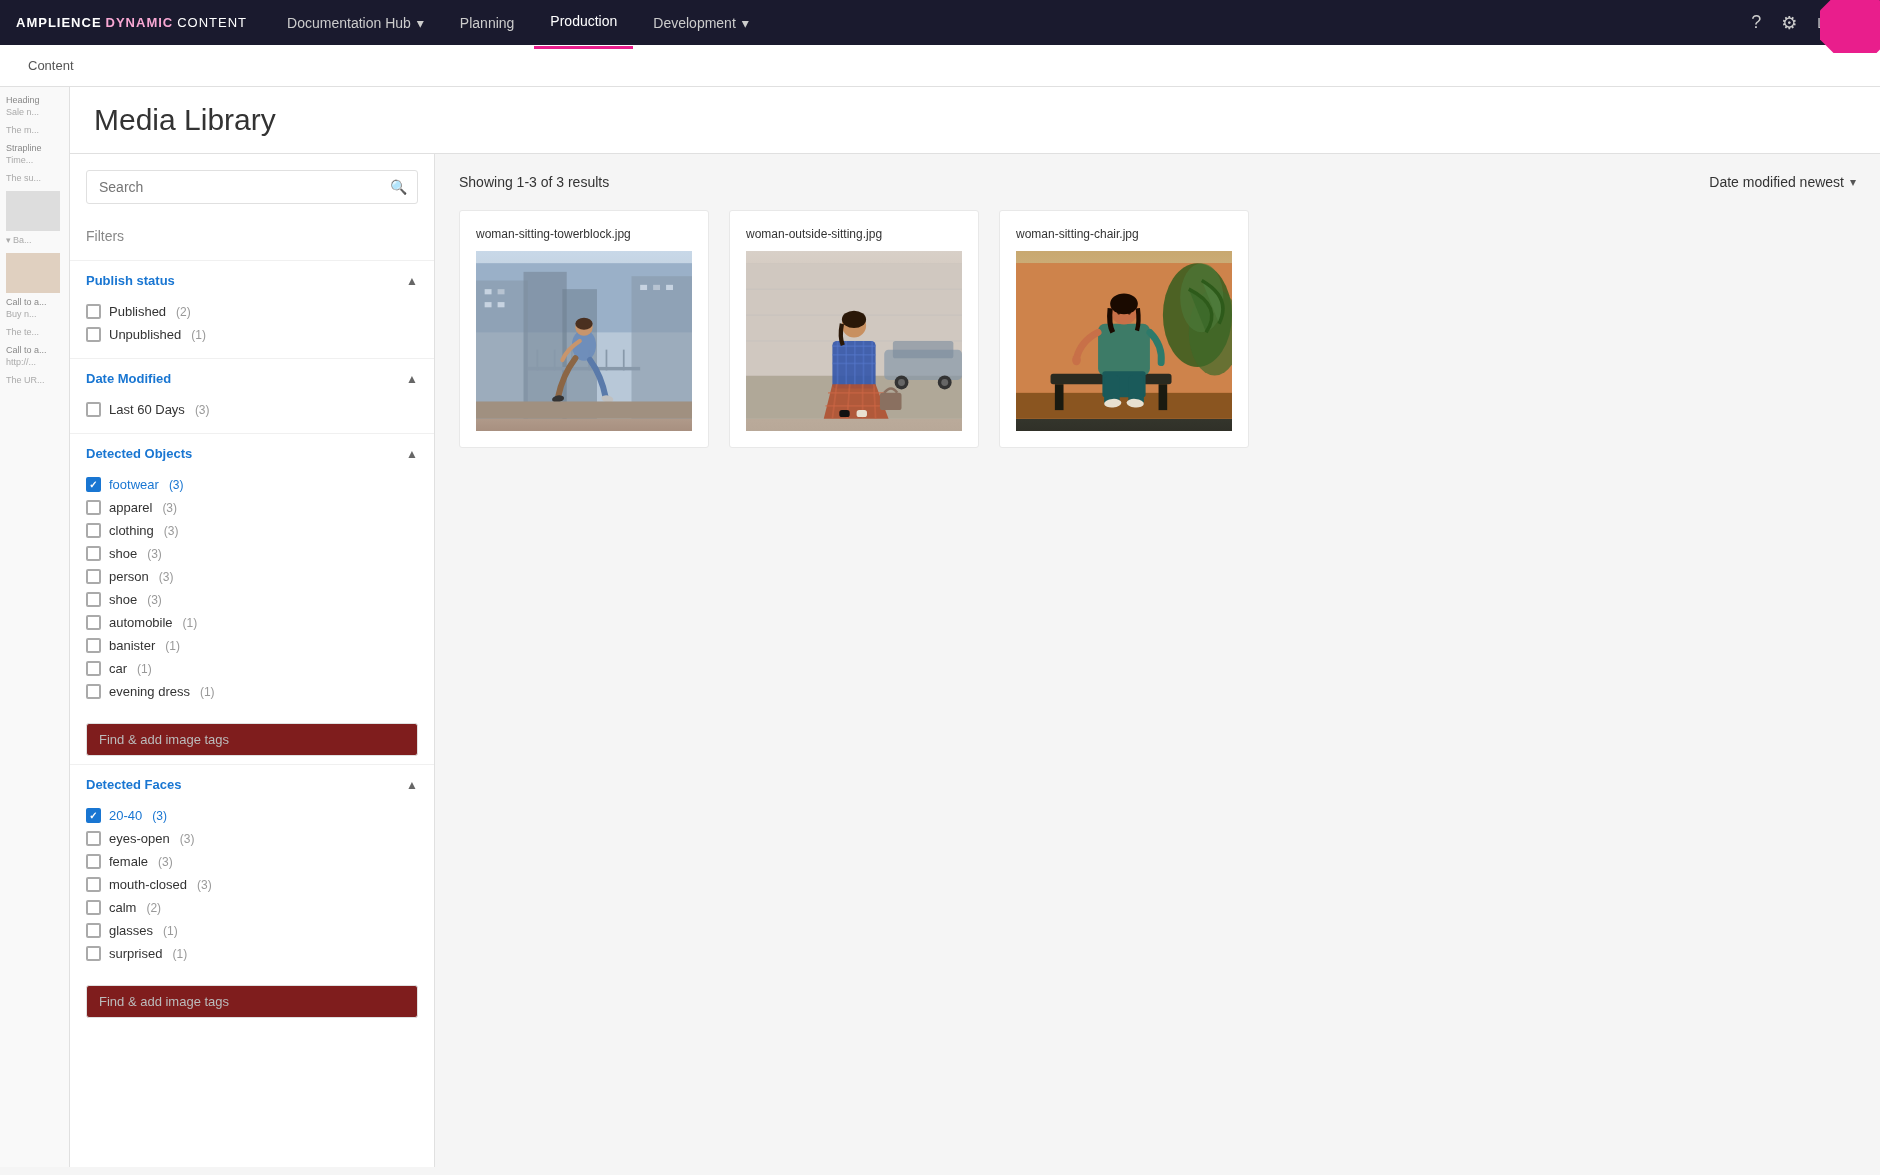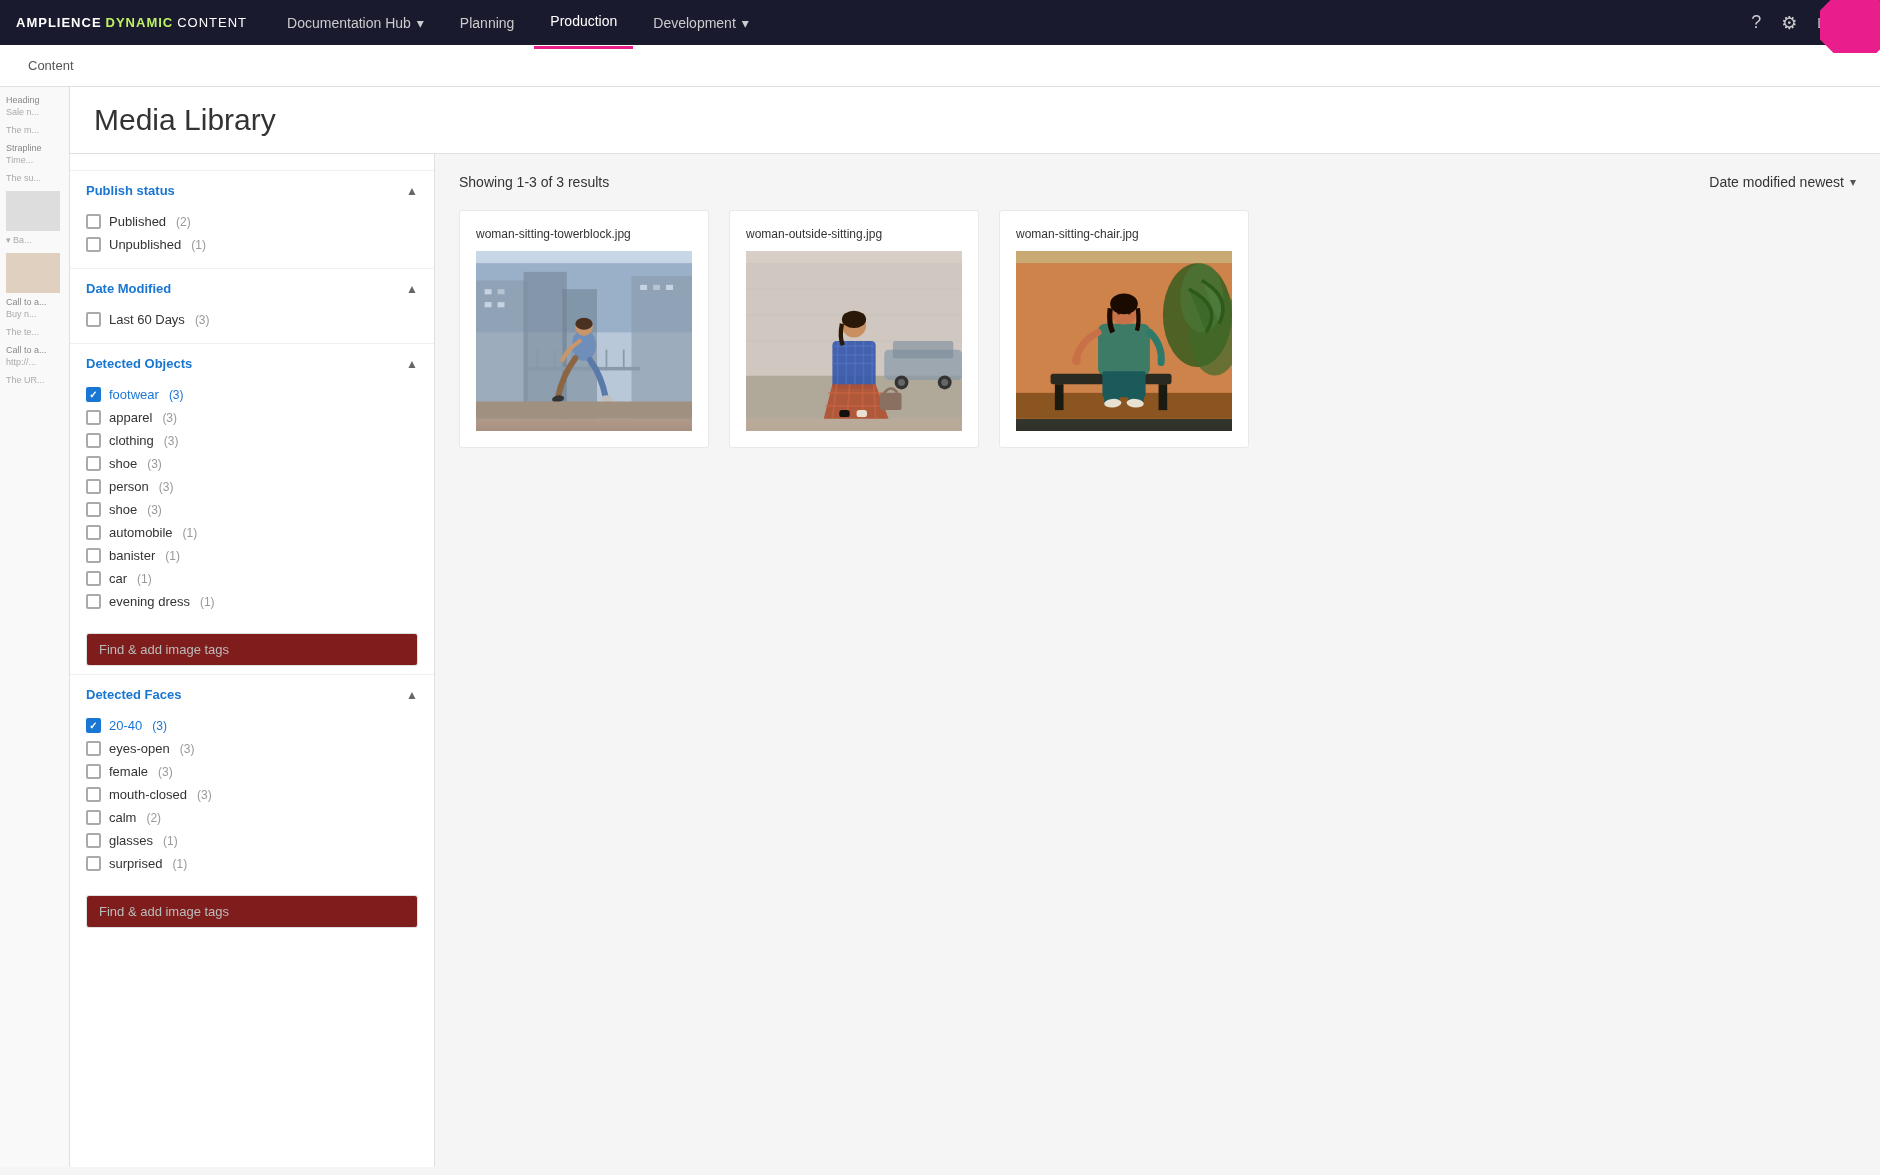--- a/index.html
+++ b/index.html
@@ -21,21 +21,21 @@
       min-width: 210px;
     }
     .brand-amplience {
       color: #fff;
       font-weight: 700;
       font-size: 13px;
       letter-spacing: 1px;
       text-transform: uppercase;
     }
     .brand-dynamic {
-      color: #bef264;
+      color: #f9a8d4;
       font-weight: 700;
       font-size: 13px;
       letter-spacing: 1px;
       text-transform: uppercase;
       margin-left: 4px;
     }
     .brand-content {
       color: #fff;
       font-weight: 400;
       font-size: 13px;
@@ -466,21 +466,26 @@
   <div class="main-content">
 
     <div class="page-header">
       <h1 class="page-title">Media Library</h1>
     </div>
 
     <div class="content-area">
 
       <div class="filters-sidebar">
 
-
+        <div class="search-box">
+          <input type="text" class="search-input" placeholder="Search" style="">
+          <span class="search-icon">🔍</span>
+        </div>
+
+        <div class="filters-label">Filters</div>
 
         <div class="filter-section">
           <div class="filter-section-header">
             <span class="filter-section-title">Publish status</span>
             <span class="filter-chevron">▲</span>
           </div>
           <div class="filter-items">
             <div class="filter-item">
               <div class="filter-checkbox"></div>
               <span class="filter-item-label">Published</span>

